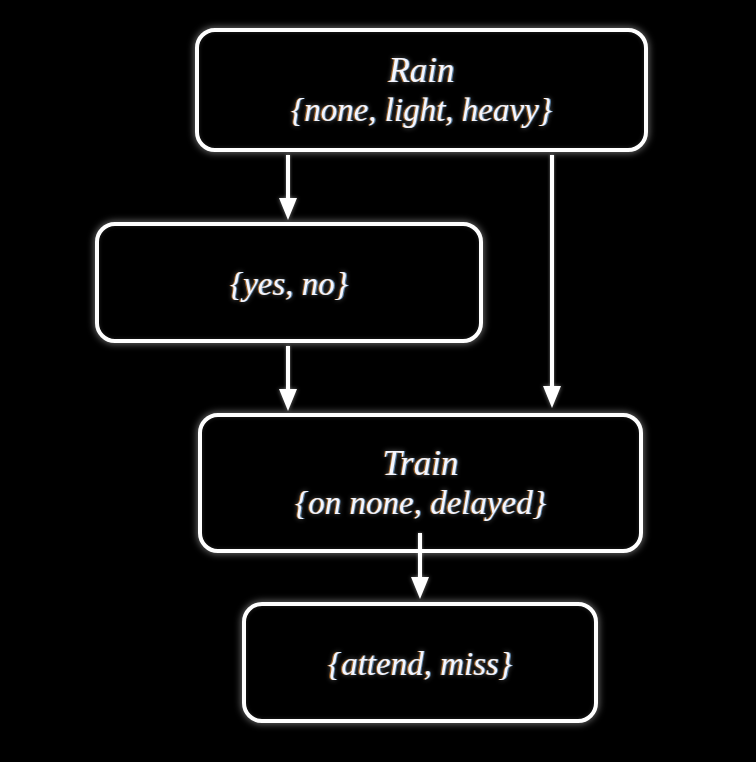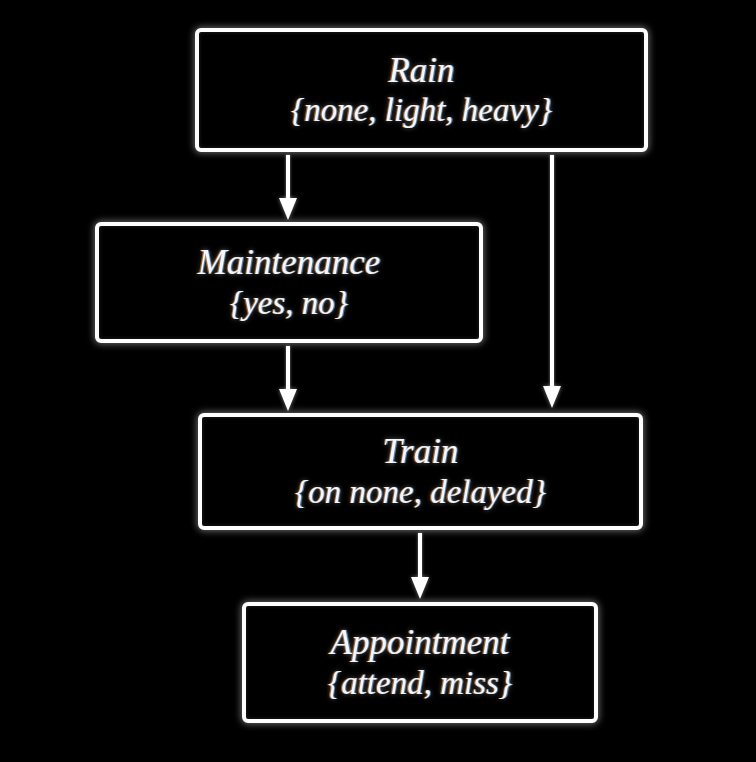--- a/index.html
+++ b/index.html
@@ -14,21 +14,21 @@
     background: #000000;
     overflow: hidden;
   }
 
   
   .node {
     position: absolute;
     box-sizing: border-box;
     background: #000000;
     border: 4px solid #ffffff;
-    border-radius: 6px;
+    border-radius: 20px;
     display: flex;
     flex-direction: column;
     align-items: center;
     justify-content: center;
     box-shadow: 0 0 7px 1px rgba(255,255,255,0.42),
                 inset 0 0 4px 0 rgba(255,255,255,0.14);
   }
   .node-label,
   .node-states {
     font-family: "Liberation Serif", "DejaVu Serif", serif;
@@ -72,31 +72,29 @@
 <body>
 
 <div id="canvas">
 
   <div class="node" style="left:195px; top:28px; width:453px; height:124px;">
     <div class="node-label">Rain</div>
     <div class="node-states">{none, light, heavy}</div>
   </div>
 
   <div class="node" style="left:95px; top:222px; width:388px; height:121px;">
-    <div class="node-label">Maintenance</div>
     <div class="node-states">{yes, no}</div>
   </div>
 
-  <div class="node" style="left:198px; top:413px; width:445px; height:117px;">
+  <div class="node" style="left:198px; top:413px; width:445px; height:140px;">
     <div class="node-label">Train</div>
     <div class="node-states">{on none, delayed}</div>
   </div>
 
   <div class="node" style="left:242px; top:602px; width:356px; height:121px;">
-    <div class="node-label">Appointment</div>
     <div class="node-states">{attend, miss}</div>
   </div>
 
   <div class="edge" style="left:286px; top:155px; width:4px; height:65px;">
     <div class="edge-shaft" style="height:45px;"></div>
     <div class="edge-head" style="top:43px;"></div>
   </div>
 
   <div class="edge" style="left:550px; top:155px; width:4px; height:255px;">
     <div class="edge-shaft" style="height:233px;"></div>

